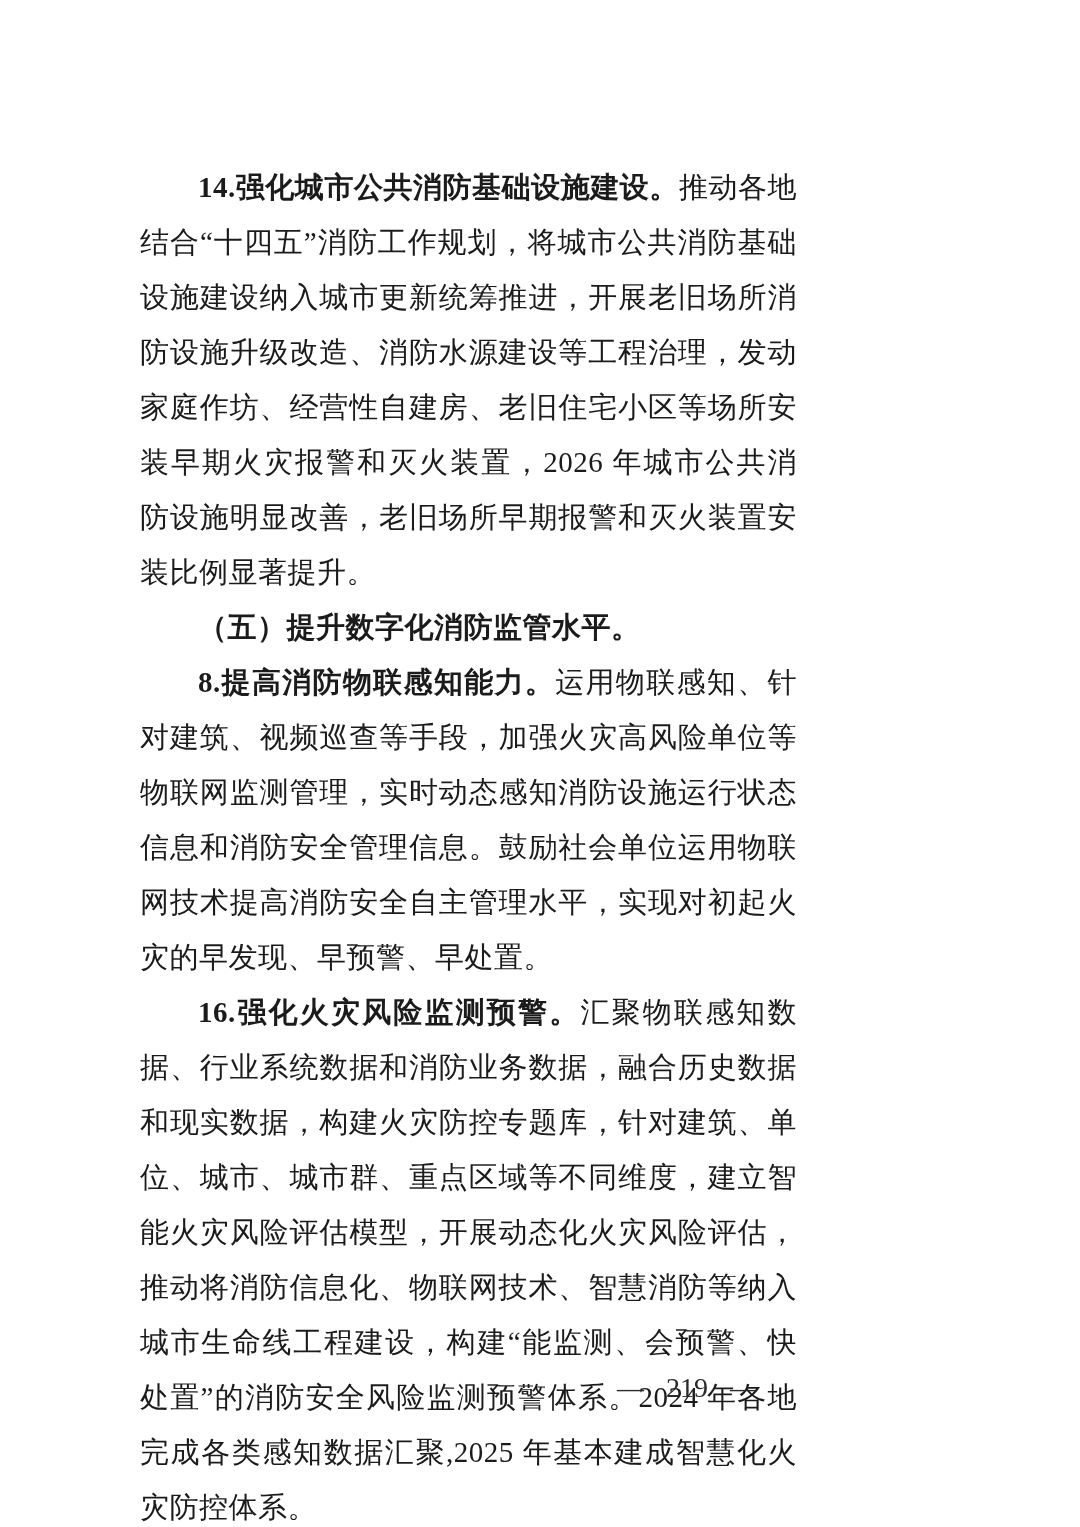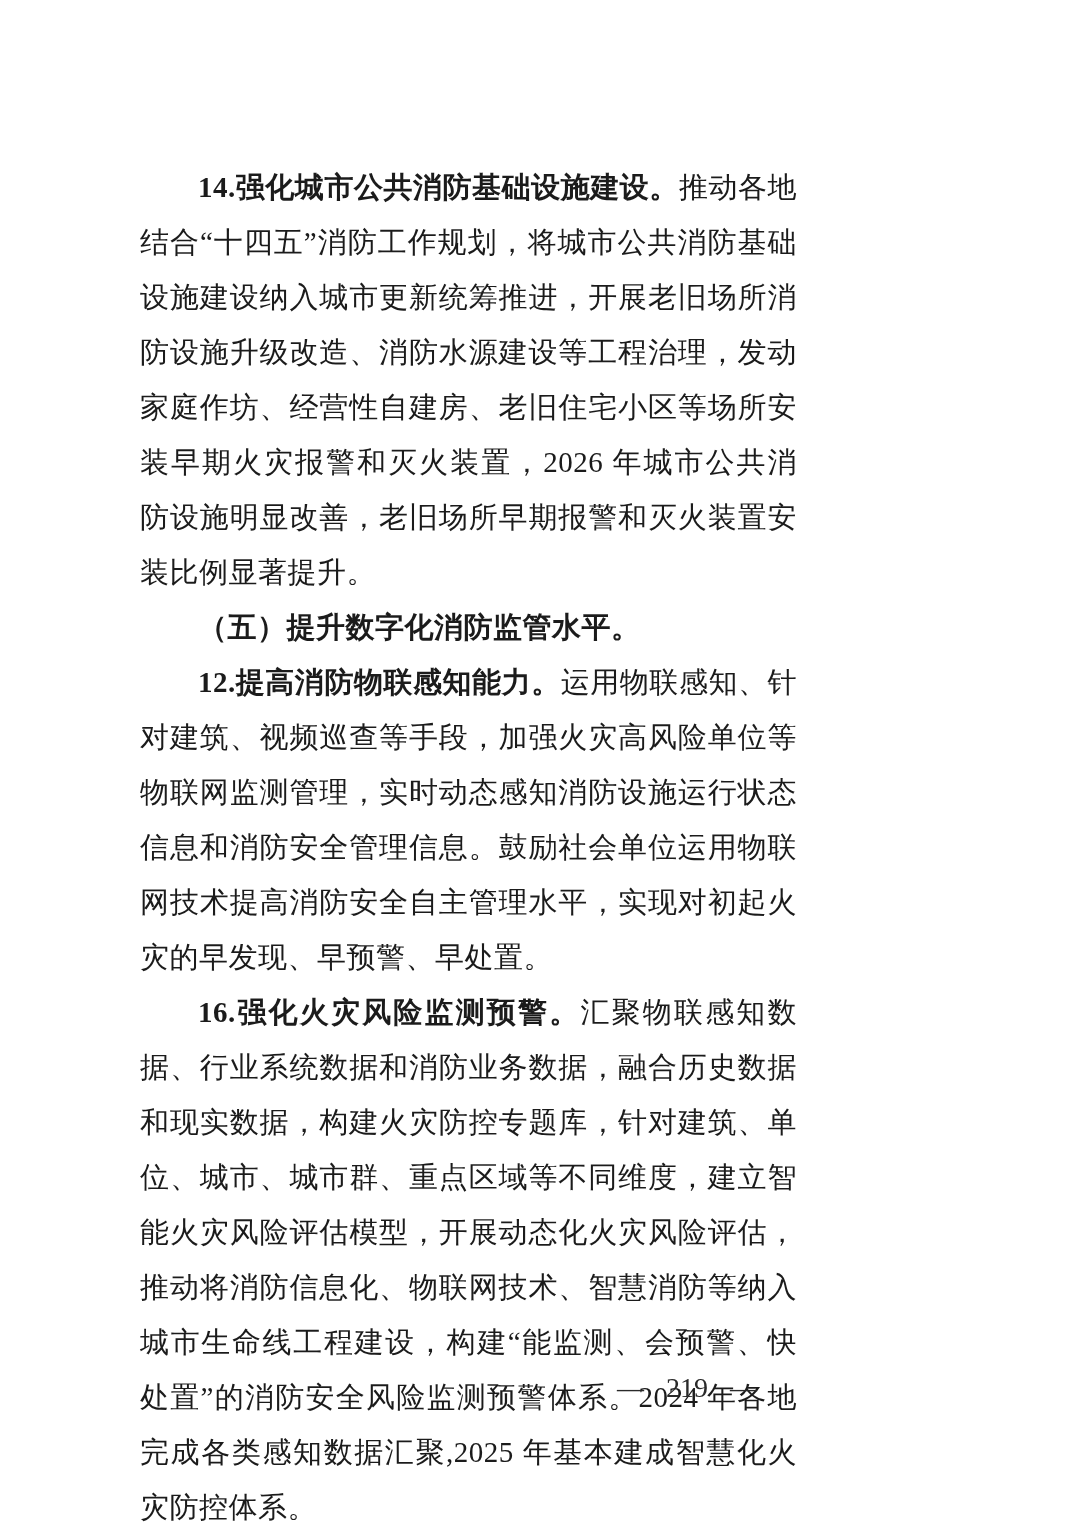--- a/index.html
+++ b/index.html
@@ -50,21 +50,21 @@
 </head>
 <body>
 
 <div class="page">
   <main class="doc-body">
 
     <p class="para"><b class="lead">14.强化城市公共消防基础设施建设。</b><span>推动各地结合“十四五”消防工作规划，将城市公共消防基础设施建设纳入城市更新统筹推进，开展老旧场所消防设施升级改造、消防水源建设等工程治理，发动家庭作坊、经营性自建房、老旧住宅小区等场所安装早期火灾报警和灭火装置，2026 年城市公共消防设施明显改善，老旧场所早期报警和灭火装置安装比例显著提升。</span></p>
 
     <p class="para"><b class="lead">（五）提升数字化消防监管水平。</b></p>
 
-    <p class="para"><b class="lead">12.提高消防物联感知能力。</b><span>运用物联感知、针对建筑、视频巡查等手段，加强火灾高风险单位等物联网监测管理，实时动态感知消防设施运行状态信息和消防安全管理信息。鼓励社会单位运用物联网技术提高消防安全自主管理水平，实现对初起火灾的早发现、早预警、早处置。</span></p>
+    <p class="para"><b class="lead">8.提高消防物联感知能力。</b><span>运用物联感知、针对建筑、视频巡查等手段，加强火灾高风险单位等物联网监测管理，实时动态感知消防设施运行状态信息和消防安全管理信息。鼓励社会单位运用物联网技术提高消防安全自主管理水平，实现对初起火灾的早发现、早预警、早处置。</span></p>
 
     <p class="para"><b class="lead">16.强化火灾风险监测预警。</b><span>汇聚物联感知数据、行业系统数据和消防业务数据，融合历史数据和现实数据，构建火灾防控专题库，针对建筑、单位、城市、城市群、重点区域等不同维度，建立智能火灾风险评估模型，开展动态化火灾风险评估，推动将消防信息化、物联网技术、智慧消防等纳入城市生命线工程建设，构建“能监测、会预警、快处置”的消防安全风险监测预警体系。2024 年各地完成各类感知数据汇聚,2025 年基本建成智慧化火灾防控体系。</span></p>
 
 
   </main>
 
   <div class="page-footer">
     <span class="dash">—</span>
     <span class="page-num">219</span>
     <span class="dash">—</span>

